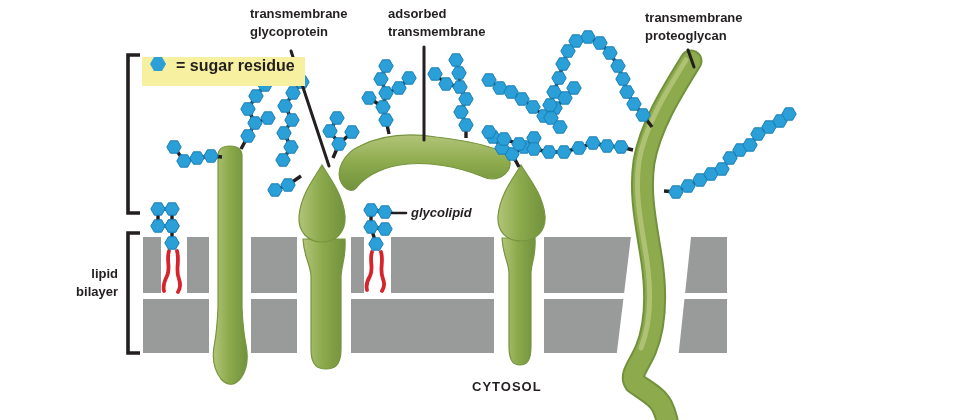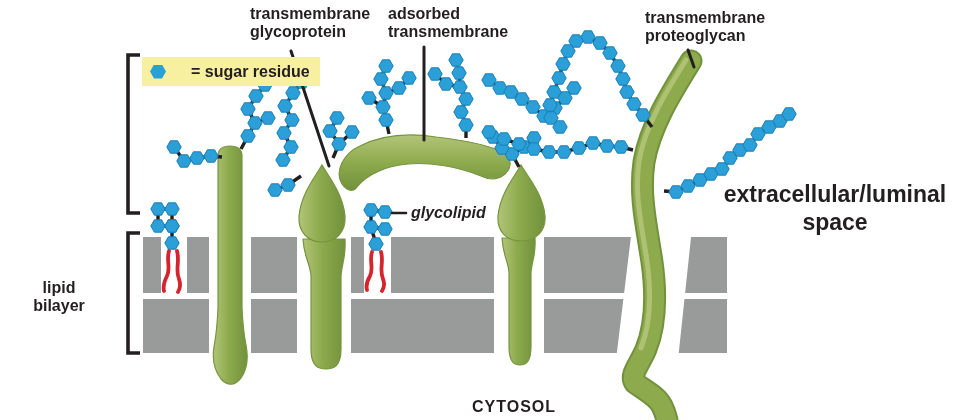--- a/index.html
+++ b/index.html
@@ -1,24 +1,24 @@
 <!DOCTYPE html>
 <html style="--sugar-blue: #2b9fd8; --protein-green: #8dab4d; --protein-green-light: #b2c478; --protein-green-dark: #71913c; --membrane-gray: #999a9a; --lipid-red: #d6242c; --legend-yellow: #f7f0a0; --text-black: #231f20;"><head>
 <meta charset="utf-8">
 <style>
   html,body{margin:0;padding:0;background:#fff;}
   #fig{position:relative;width:960px;height:420px;background:#fff;overflow:hidden;
        font-family:"Liberation Sans",sans-serif;}
   #cv{position:absolute;left:0;top:0;}
-  .lbl{position:absolute;font-weight:bold;font-size:16px;line-height:18px;
+  .lbl{position:absolute;font-weight:bold;font-size:13px;line-height:18px;
        color:var(--text-black);white-space:pre-line;}
   .lbl-right{text-align:right;width:118px;left:0;}
   .lbl-big{font-size:23px;line-height:28px;text-align:center;}
-  #legend{position:absolute;left:142px;top:57px;height:29px;display:flex;align-items:center;
-          gap:25px;padding:0 10px 0 8px;background:var(--legend-yellow);
+  #legend{position:absolute;left:142px;top:57px;height:29px;display:flex;align-items:flex-start;
+          gap:10px;padding:0 10px 0 8px;background:var(--legend-yellow);
           font-weight:bold;font-size:16px;color:var(--text-black);}
   #legend .hexicon{display:inline-block;width:16px;height:14px;background:var(--sugar-blue);
           clip-path:polygon(25% 0,75% 0,100% 50%,75% 100%,25% 100%,0 50%);}
   
   .membrane{fill:var(--membrane-gray);}
   .gap{fill:#ffffff;}
   .green{fill:url(#gg);stroke:#77953f;stroke-width:1.2;}
   .greenv{fill:url(#ggv);stroke:#77953f;stroke-width:1.2;}
   .pg-dark{stroke:var(--protein-green-dark);stroke-width:23;fill:none;stroke-linecap:round;stroke-linejoin:round;}
   .pg-main{stroke:var(--protein-green);stroke-width:19;fill:none;stroke-linecap:round;stroke-linejoin:round;}
@@ -240,24 +240,22 @@
     <line class="leader" x1="688" y1="50" x2="694" y2="67"></line>
     <line class="leader" x1="392" y1="213" x2="406" y2="213" style="stroke-width:2.6"></line>
   </svg>
 
   <div class="lbl" style="left:250px;top:5px;">transmembrane
 glycoprotein</div>
   <div class="lbl" style="left:388px;top:5px;">adsorbed
 transmembrane</div>
   <div class="lbl" style="left:645px;top:9px;">transmembrane
 proteoglycan</div>
-  <div class="lbl lbl-right" style="top:279px;text-align:center;">lipid
+  <div class="lbl lbl-right" style="top:265px;">lipid
 bilayer</div>
   <div class="lbl" style="left:411px;top:204px;font-style:italic;">glycolipid</div>
-  <div class="lbl lbl-big" style="left:710px;top:180px;width:250px;">extracellular/luminal
-space</div>
-  <div class="lbl" style="left:472px;top:398px;letter-spacing:1px;">CYTOSOL</div>
+  <div class="lbl" style="left:472px;top:378px;letter-spacing:1px;">CYTOSOL</div>
 
   <div id="legend">
     <span class="hexicon"></span>
     <span>= sugar residue</span>
   </div>
 </div>
 
 </body></html>

